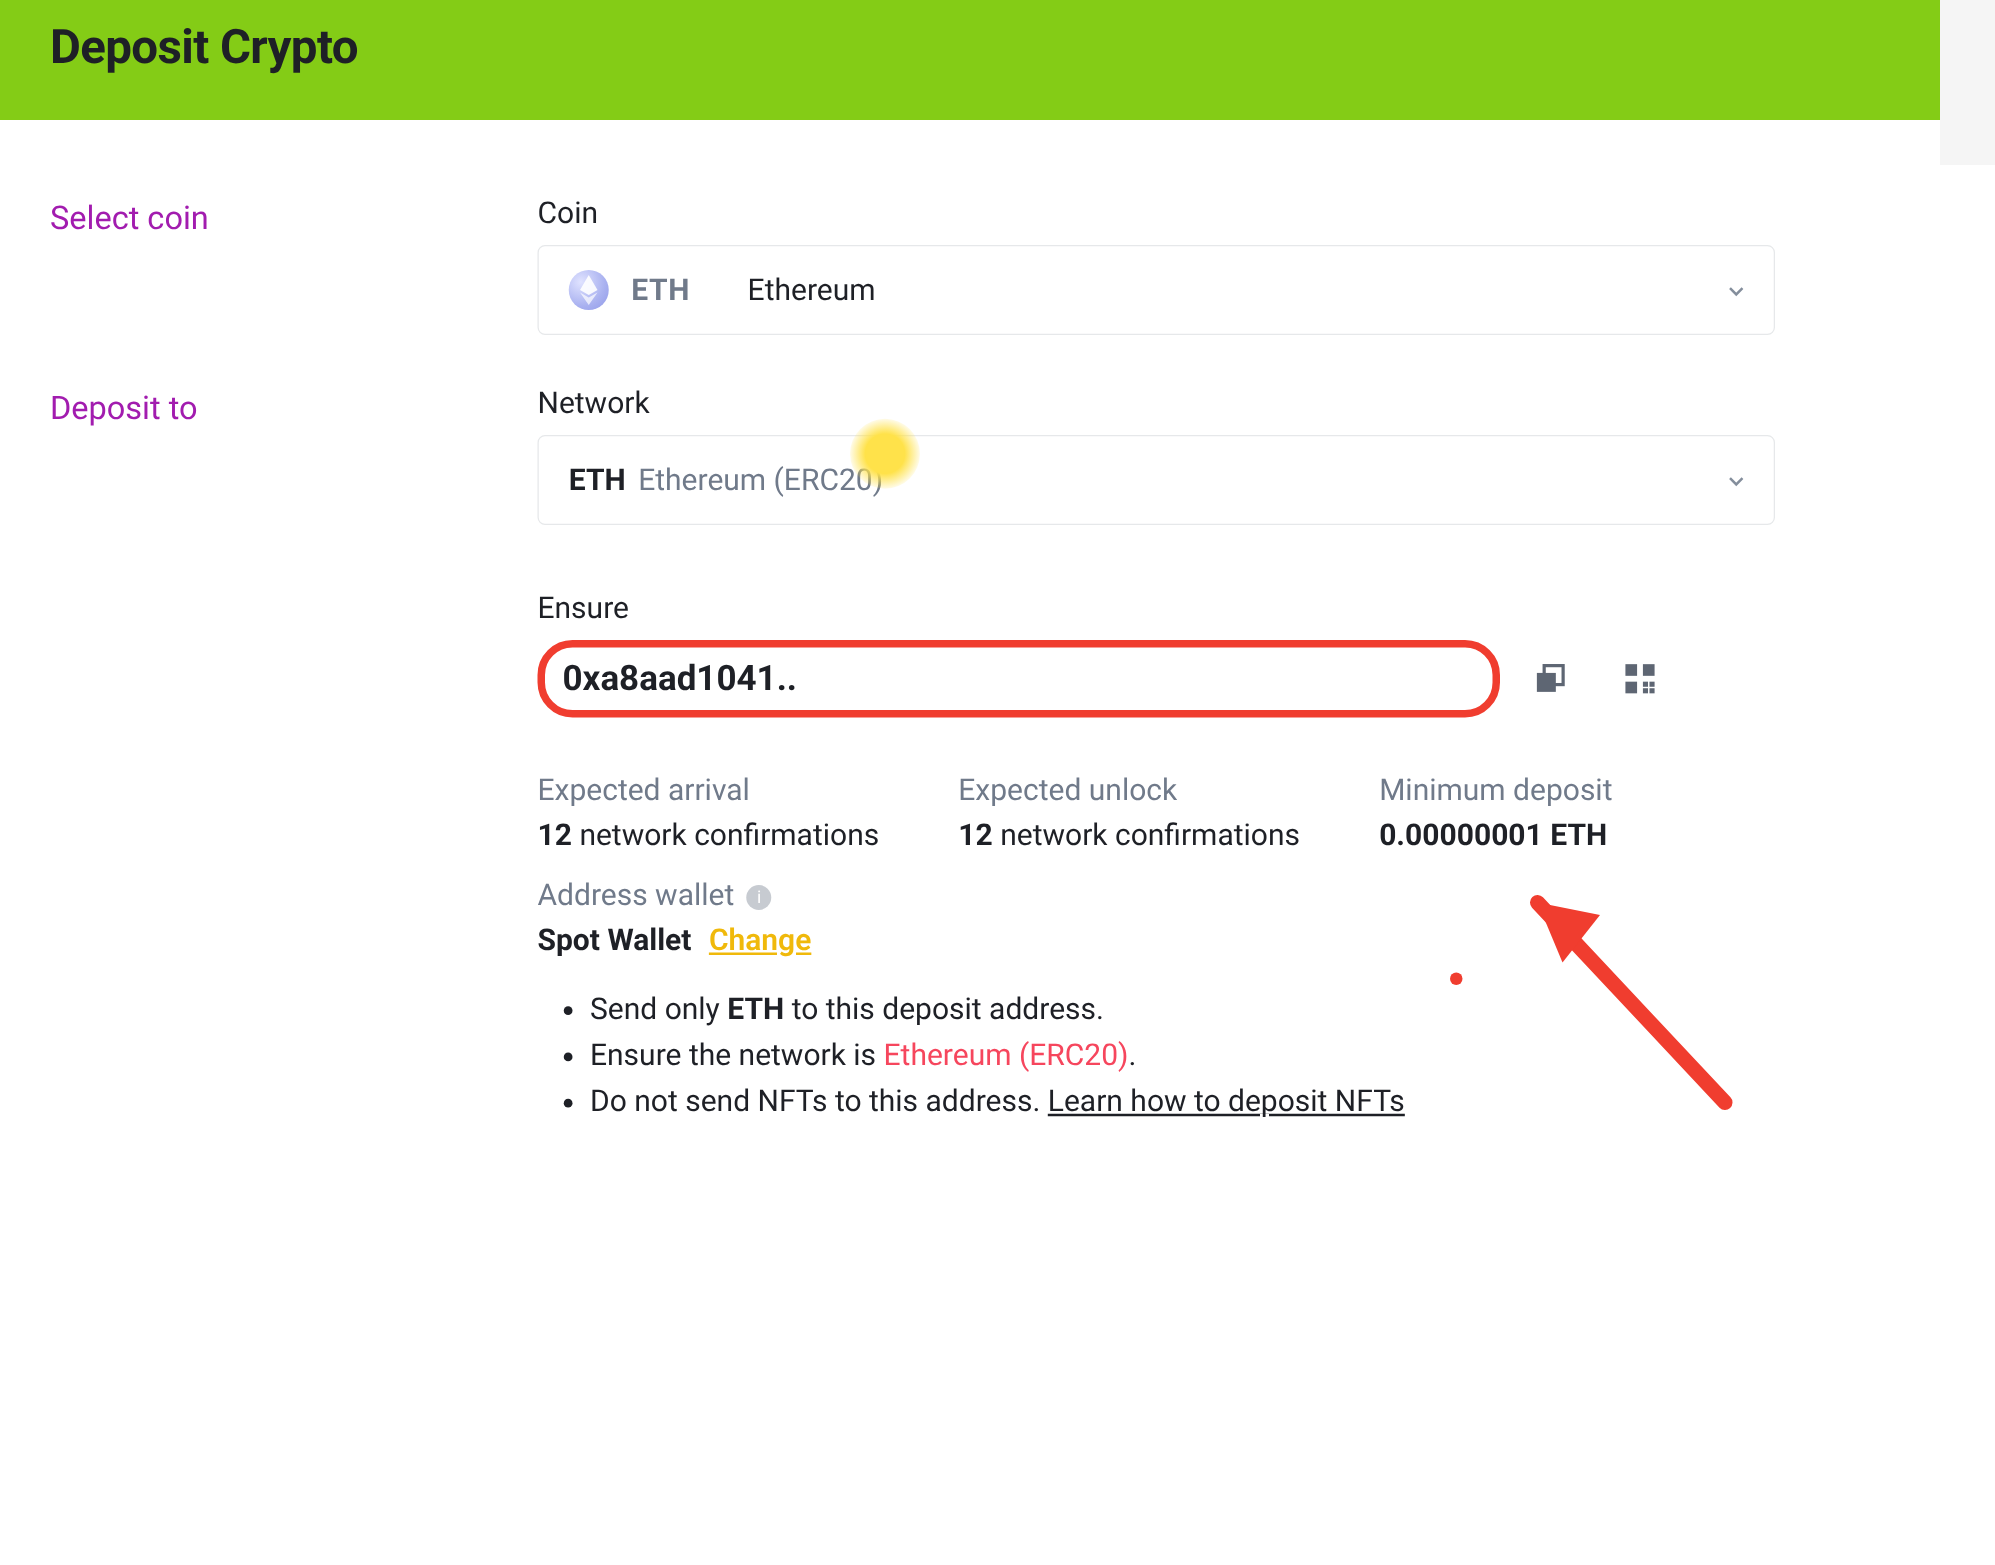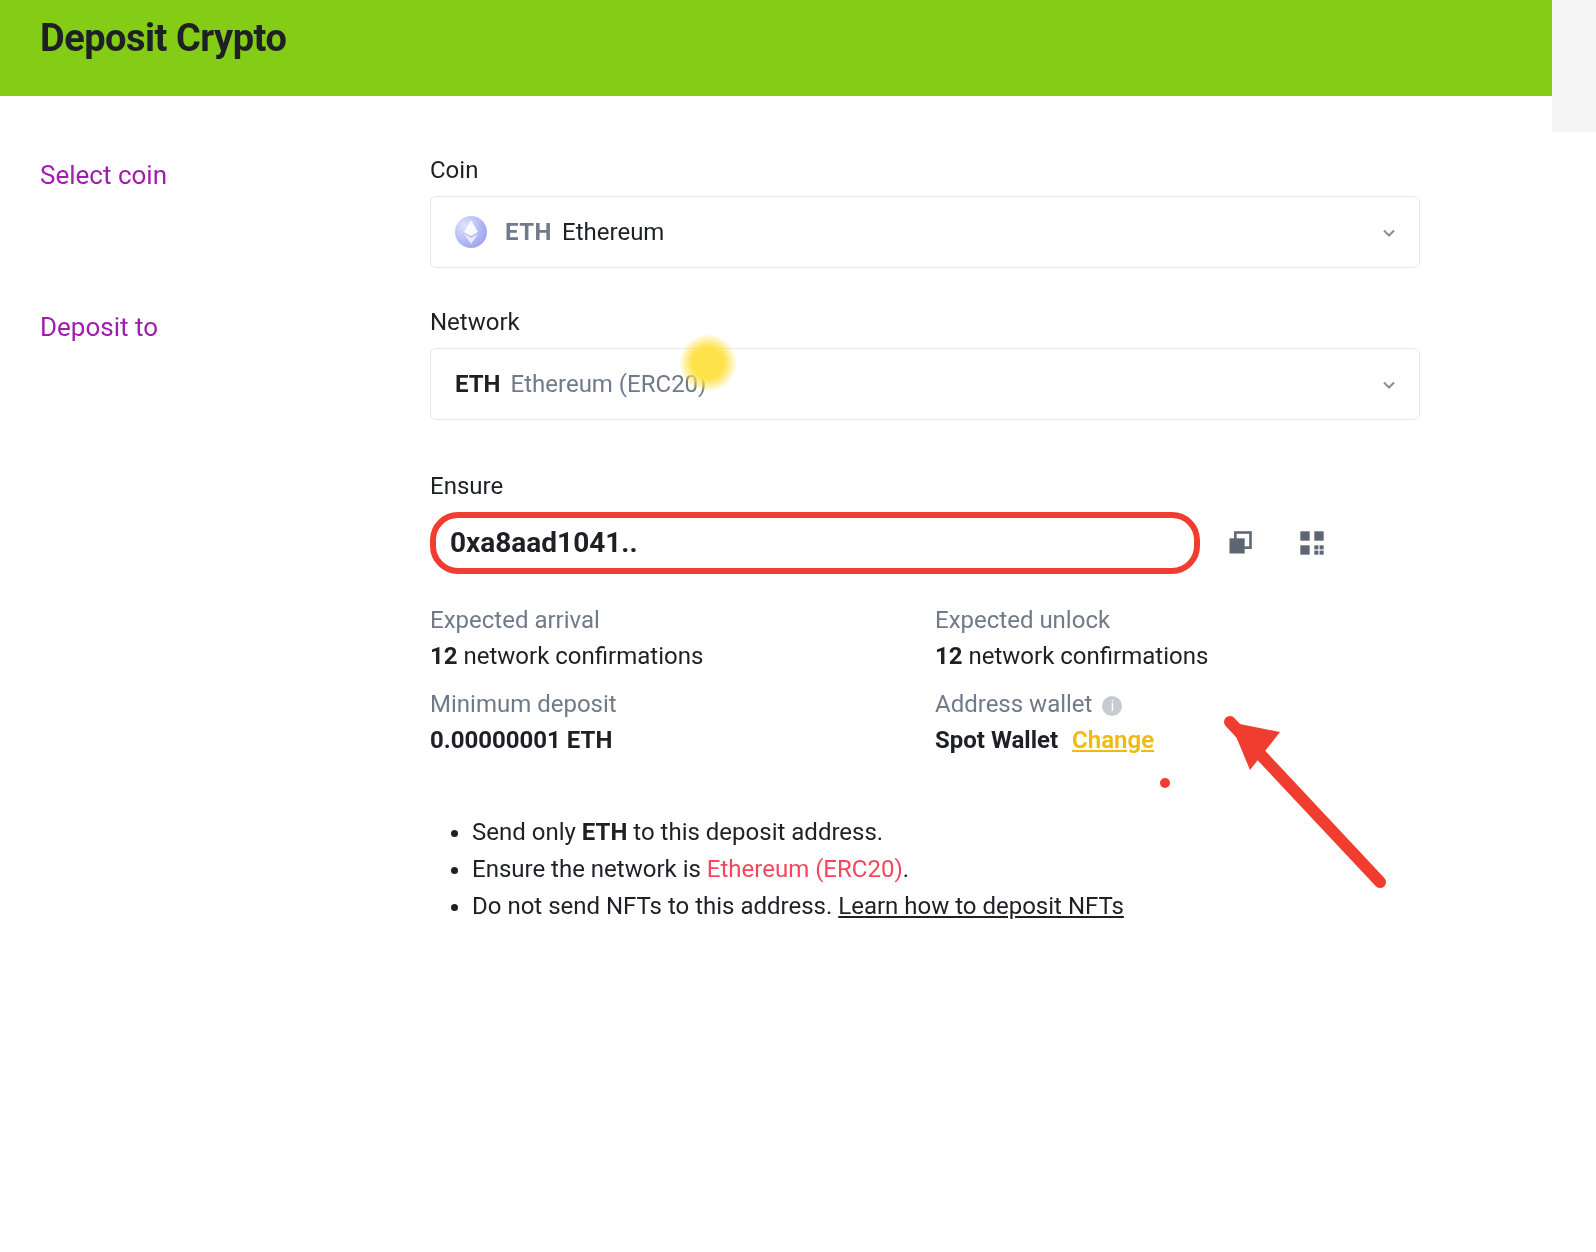--- a/index.html
+++ b/index.html
@@ -70,20 +70,21 @@
   .coin-symbol {
     font-size: 24px;
     font-weight: 700;
     color: #707a8a;
     margin-right: 10px;
     letter-spacing: 0.5px;
   }
   .coin-name {
     font-size: 24px;
     color: #1e2026;
+    margin-left: 36px;
   }
   .caret {
     position: absolute;
     right: 24px;
     top: 50%;
     transform: translateY(-50%);
     color: #848e9c;
   }
   .network-line {
     display: flex;
@@ -128,22 +129,22 @@
   }
   .icon-btn {
     cursor: pointer;
     color: #5e6673;
     display: flex;
     align-items: center;
     justify-content: center;
   }
   .info-grid {
     display: grid;
-    grid-template-columns: 1fr 1fr;
-    margin-top: 32px;
+    grid-template-columns: 1fr 1fr 1fr;
+    margin-top: 44px;
     row-gap: 38px;
     column-gap: 40px;
     gap: 20px;
   }
   .info-item-label {
     font-size: 24px;
     color: #707a8a;
     margin-bottom: 8px;
   }
   .info-item-value {
@@ -165,21 +166,21 @@
     margin-left: 4px;
   }
   .change-link {
     color: #f0b90b;
     font-weight: 600;
     margin-left: 8px;
     cursor: pointer;
     text-decoration: underline;
   }
   .notes {
-    margin-top: 60px;
+    margin-top: 23px;
     padding-left: 28px;
   }
   .notes li {
     font-size: 24px;
     color: #1e2026;
     line-height: 1.55;
     list-style: disc;
     margin-left: 14px;
   }
   .notes li b { font-weight: 700; }

